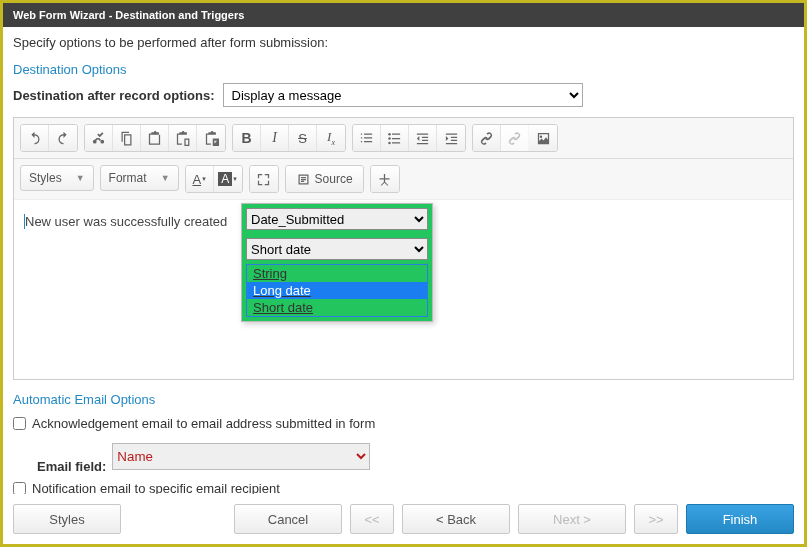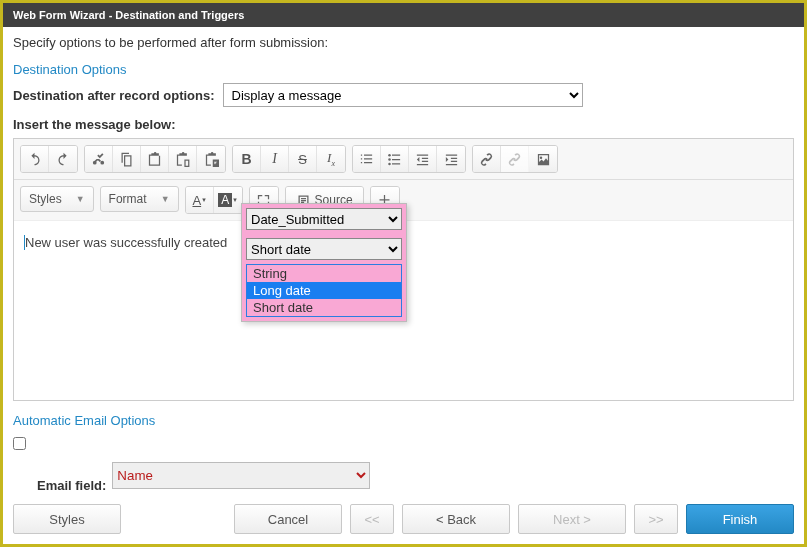--- a/index.html
+++ b/index.html
@@ -15,21 +15,21 @@
 .editor-wrap { border: 1px solid #ccc; background: #f7f7f7; }
 .toolbar { display: flex; flex-wrap: wrap; gap: 6px; padding: 6px; border-bottom: 1px solid #ddd; }
 .tb-group { display: flex; border: 1px solid #d0d0d0; background: #fff; border-radius: 3px; overflow: hidden; }
 .tb-btn { width: 28px; height: 26px; display: flex; align-items: center; justify-content: center; background: linear-gradient(#fff,#f0f0f0); border: none; border-right: 1px solid #e3e3e3; cursor: pointer; font-size: 12px; color: #555; }
 .tb-btn:last-child { border-right: none; }
 .tb-btn.wide { width: auto; padding: 0 10px; gap: 4px; }
 .tb-ddl { height: 26px; border: 1px solid #d0d0d0; background: linear-gradient(#fff,#f0f0f0); border-radius: 3px; display: flex; align-items: center; padding: 0 8px; gap: 14px; font-size: 12px; color: #555; cursor: pointer; text-align: center; }
 .tb-ddl .caret { font-size: 9px; color: #888; }
 .editor-body { background: #fff; min-height: 180px; padding: 14px 10px; font-size: 13px; color: #444; border-top: 1px solid #eee; position: relative; }
 .cursor-caret { border-left: 1px solid #2389c5; padding-left: 0; }
-.popup { position: absolute; top: 200px; left: 238px; width: 166px; background: #f9a8d4; border: 1px solid #bbb; box-shadow: 2px 2px 6px rgba(0,0,0,0.2); z-index: 10; }
+.popup { position: absolute; top: 200px; left: 238px; width: 192px; background: #22c55e; border: 1px solid #bbb; box-shadow: 2px 2px 6px rgba(0,0,0,0.2); z-index: 10; text-decoration: underline; }
 .popup-row { padding: 4px; }
 .popup select { width: 100%; height: 22px; font-size: 13px; border: 1px solid #888; }
 .drop-list { border: 1px solid #2b7de1; margin: 0 4px 4px 4px; }
 .drop-item { padding: 1px 6px; font-size: 13px; cursor: pointer; }
 .drop-item.sel { background: #1a7ef0; color: #fff; }
 .auto-section { margin-top: 12px; }
 .chk-row { display: flex; align-items: center; gap: 6px; padding: 3px 0; }
 .sub-row { display: flex; align-items: center; gap: 6px; padding: 4px 0 4px 24px; }
 .sub-row .flab { font-weight: bold; margin-top: 21px; }
 .sub-row select { height: 27px; width: 258px; color: #b91c1c; border: 1px solid #bbb; }
@@ -53,21 +53,20 @@
     <div class="section-instr">Specify options to be performed after form submission:</div>
     <div class="section-head">Destination Options</div>
 
     <div class="row">
       <span class="lbl">Destination after record options:</span>
       <select class="native" style="width:360px">
         <option>Display a message</option>
       </select>
     </div>
 
-    <div class="lbl" style="margin-bottom:6px">Insert the message below:</div>
 
     <div class="editor-wrap">
       <div class="toolbar">
         <div class="tb-group">
           <button class="tb-btn">
               <svg viewBox="0 0 24 24">
                 <path class="ico" d="M12 5V1L7 6l5 5V7c3 0 6 2 6 6s-3 6-6 6v2c4 0 8-3 8-8s-4-8-8-8z"></path>
               </svg>
             </button>
           <button class="tb-btn">
@@ -206,20 +205,21 @@
 
       <div class="editor-body">
         <span class="cursor-caret"></span><span>New user was successfully created</span>
       </div>
     </div>
 
     <div class="auto-section">
       <div class="section-head">Automatic Email Options</div>
       <div class="chk-row">
         <input type="checkbox" style="">
+        <span>Acknowledgement email to email address submitted in form</span>
       </div>
       <div class="sub-row">
         <span class="flab">Email field:</span>
         <select><option>Name</option></select>
       </div>
       <div class="chk-row">
         <input type="checkbox" style="">
         <span>Notification email to specific email recipient</span>
       </div>
     </div>

